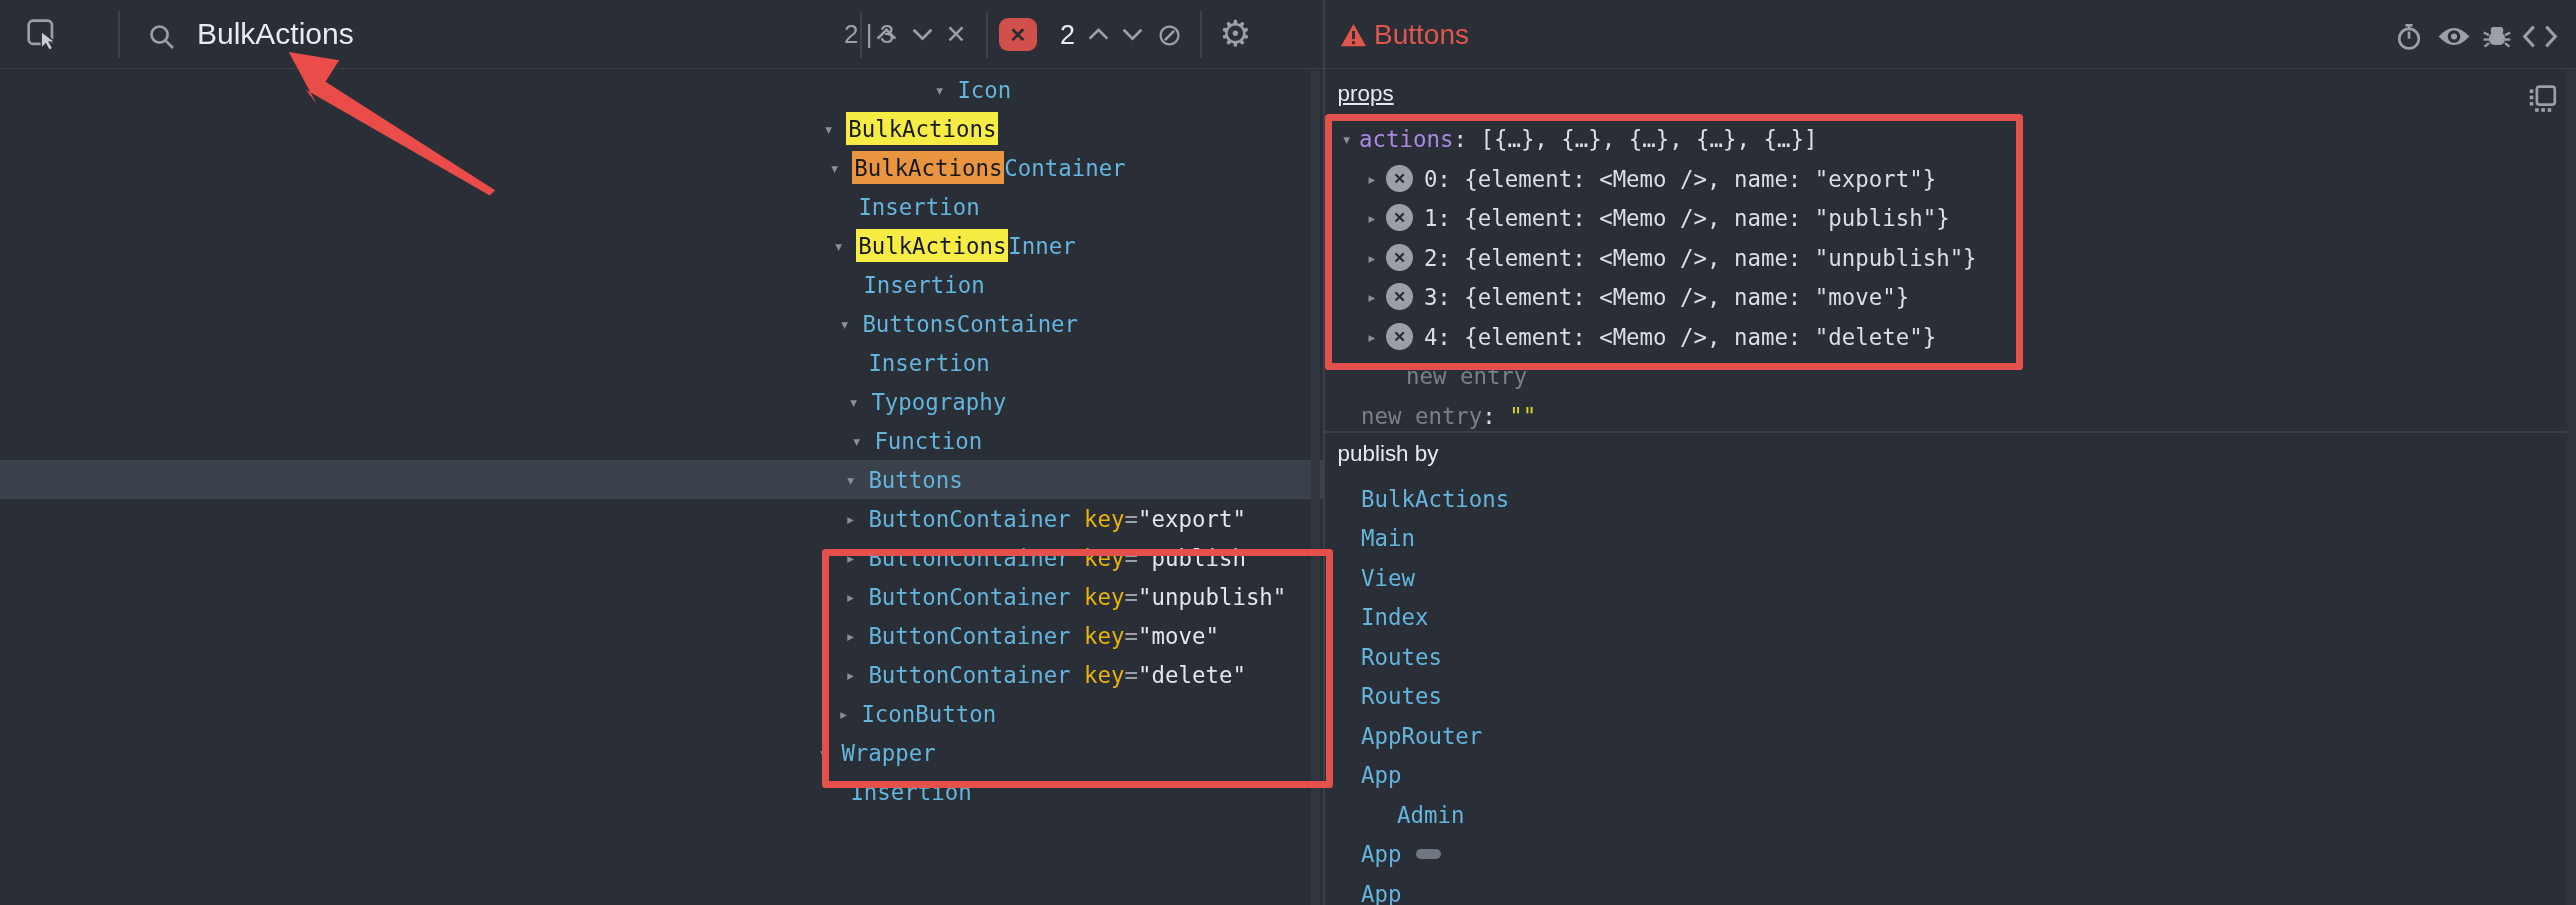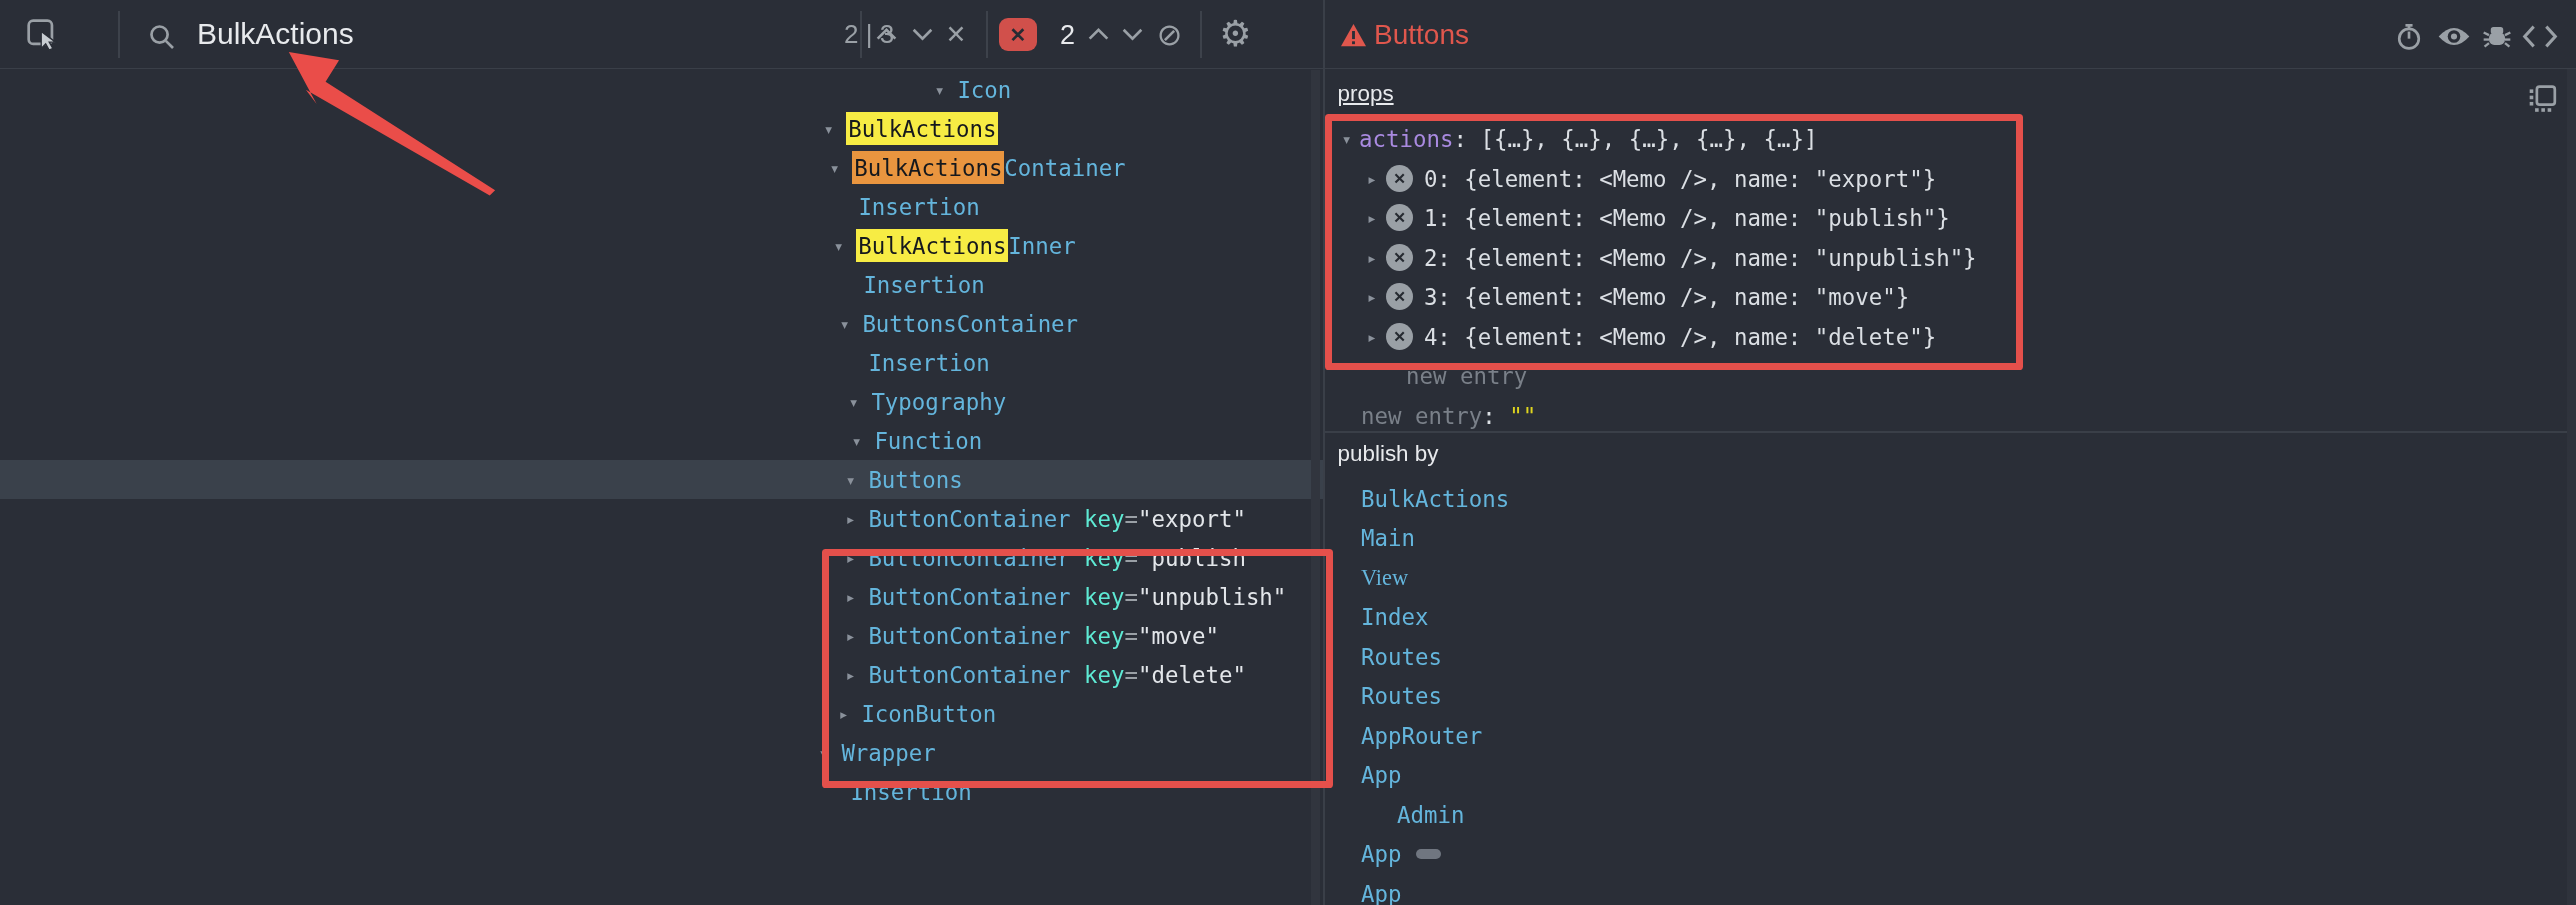--- a/index.html
+++ b/index.html
@@ -23,21 +23,21 @@
   
   .vdivider{position:absolute;left:1323px;top:0;width:1.8px;height:906px;background:#3a3f48;z-index:4;}
   .tree-scrollbar{position:absolute;left:1311px;top:70px;width:9px;height:836px;background:#31353e;z-index:2;}
   .page-scrollbar{position:absolute;left:2567px;top:0;width:9px;height:906px;background:#2f333c;z-index:2;}
   .tree-panel{position:absolute;left:0;top:70px;width:1323px;height:836px;overflow:hidden;}
   .trow{height:39px;display:flex;align-items:center;font-family:"DejaVu Sans Mono",monospace;font-size:22.4px;color:#64b5dc;white-space:pre;cursor:pointer;}
   .trow.selected{background:#3a414b;}
   .chev{display:inline-block;width:25px;margin-right:5.4px;text-align:center;color:#8a919b;font-size:17px;flex:none;}
   .hl-y{background:#f7ec44;color:#15181d;padding:3.6px 1.8px;}
   .hl-o{background:#e9953f;color:#15181d;padding:3.6px 1.8px;}
-  .attr{color:#5eead4;margin-left:13.5px;}
+  .attr{color:#eab308;margin-left:13.5px;}
   .eq{color:#9aa0a6;}
   .str{color:#e3e6ea;}
   .tbadge{background:#5d646e;color:#e8eaed;font-size:20px;border-radius:5.4px;padding:2.7px 10.8px;margin-left:12.6px;line-height:1.1;}
   
   .inspector{position:absolute;left:1325px;top:70px;width:1251px;height:836px;overflow:hidden;}
   .sec-label{position:absolute;left:12.6px;font-size:22.4px;color:#e8eaed;}
   .prow{position:absolute;height:39px;display:flex;align-items:center;font-family:"DejaVu Sans Mono",monospace;font-size:22.4px;color:#dbdfe4;white-space:pre;}
   .prow .chev{width:21.5px;margin-right:1.8px;}
   .pname{color:#a98ae0;}
   .pdim{color:#7a8089;}
@@ -267,21 +267,21 @@
   <div class="prow" style="left:36px;top:326px;">
     <span class="pdim">new entry</span><span>: </span><span class="pyellow">""</span>
   </div>
 
   <div class="hdivider" style="top:361px;"></div>
 
   <div class="sec-label" style="top:371px;">publish by</div>
 
   <div class="rbrow" style="top:409px;"><span>BulkActions</span></div>
   <div class="rbrow" style="top:448px;"><span>Main</span></div>
-  <div class="rbrow" style="top:488px;font-family:Liberation Serif, serif;"><span>View</span></div>
+  <div class="rbrow" style="top:488px;"><span>View</span></div>
   <div class="rbrow" style="top:527px;"><span>Index</span></div>
   <div class="rbrow" style="top:567px;"><span>Routes</span></div>
   <div class="rbrow" style="top:606px;"><span>Routes</span></div>
   <div class="rbrow" style="top:646px;"><span>AppRouter</span></div>
   <div class="rbrow" style="top:685px;"><span>App</span></div>
   <div class="rbrow" style="top:725px;margin-left:36px;"><span>Admin</span></div>
   <div class="rbrow" style="top:764px;"><span>App</span><span class="rb-pill"></span></div>
   <div class="rbrow" style="top:804px;"><span>App</span></div>
 </div>
 

